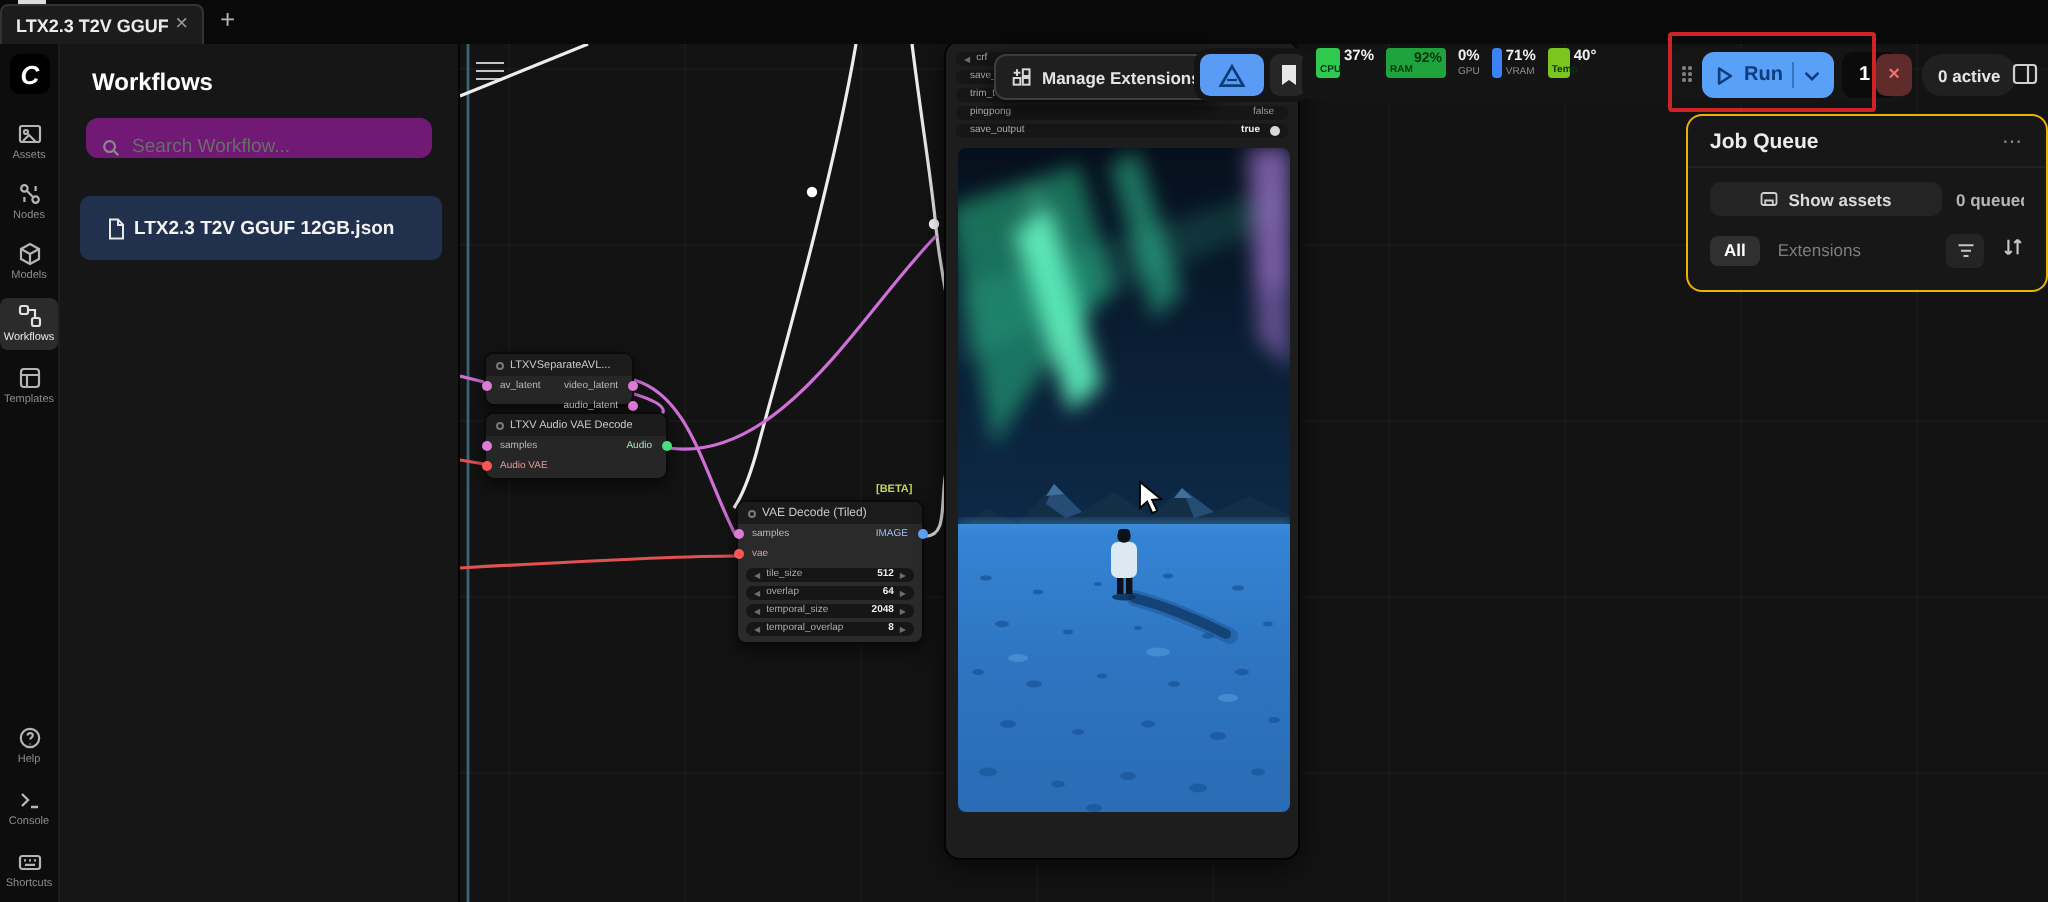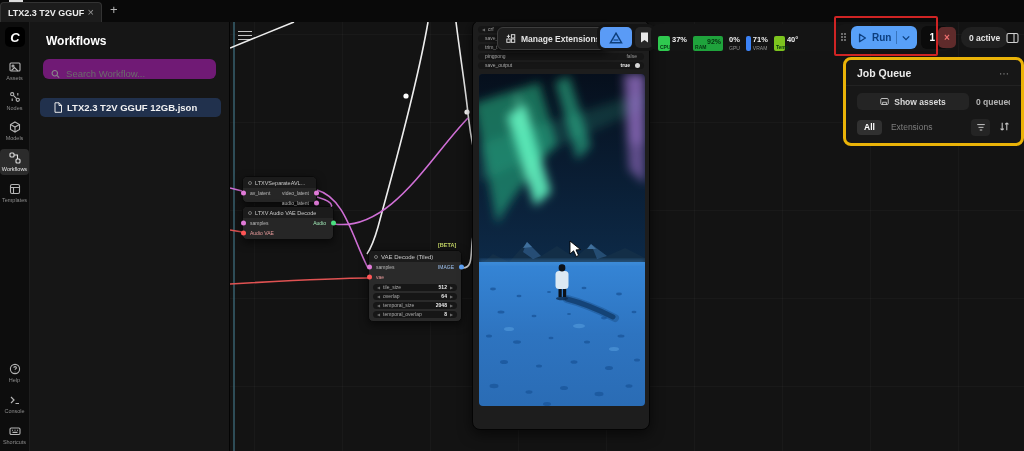--- a/index.html
+++ b/index.html
@@ -30,21 +30,21 @@
   .wpanel { position:absolute; left:30px; top:22px; width:200px; height:429px; background:#161616; border-right:1px solid #040404; }
   .wpanel-title { position:absolute; left:16px; top:12px; font-size:12px; font-weight:bold; color:#fff; }
   .search { position:absolute; left:13px; right:13px; top:37px; height:20px; background:#701a75; border-radius:6px;
     display:flex; align-items:flex-end; gap:6px; padding:0 8px; }
   .search input { background:transparent; border:none; outline:none; color:#bbb; font-size:9.5px; width:100%;
     font-family:"Liberation Sans", sans-serif; }
   .search input::placeholder { color:#6b6b6b; }
   .browse-row { position:absolute; left:10px; right:12px; top:63px; display:flex; align-items:center; gap:7px; }
   .browse-lbl { font-size:9.5px; font-weight:bold; color:#d2d2d2; }
   .browse-div { flex:1; height:1px; background:#2c2c2c; }
-  .witem { position:absolute; left:10px; right:8px; top:76px; height:19px; background:#21314d; border-radius:5px;
+  .witem { position:absolute; left:10px; right:8px; top:76px; height:32px; background:#21314d; border-radius:5px;
     display:flex; align-items:center; gap:5px; padding-left:27px; }
   .witem span { font-size:9.5px; font-weight:bold; color:#f2f2f2; }
   
   .canvas { position:absolute; left:230px; top:22px; width:794px; height:429px; background:#131313;
     background-image:linear-gradient(rgba(255,255,255,.028) 1px, transparent 1px),
                      linear-gradient(90deg, rgba(255,255,255,.028) 1px, transparent 1px);
     background-size:88px 88px; background-position:24px 12px; overflow:hidden; }
   .hamburger { position:absolute; left:8px; top:6px; width:14px; }
   .hamburger i { display:block; height:1.5px; background:#c3c3c3; margin:2.5px 0; }
   svg.wires { position:absolute; left:0; top:0; pointer-events:none; }
@@ -75,21 +75,21 @@
   
   .mgr-btn { position:absolute; left:497px; top:27px; height:23px; z-index:20; background:#1f1f1f;
     border:1px solid #3d3d3d; border-radius:6px; display:flex; align-items:center; gap:5px; padding:0 8px;
     box-shadow:0 3px 10px rgba(0,0,0,.7); }
   .mgr-btn span { font-size:8.5px; font-weight:bold; color:#e4e4e4; white-space:nowrap; }
   .tools { position:absolute; left:597px; top:24px; height:27px; z-index:20; background:#141414; border-radius:8px;
     display:flex; align-items:center; gap:3px; padding:0 3px; }
   .btn-blue { width:32px; height:21px; background:#5a9bf6; border-radius:5px; display:flex; align-items:center; justify-content:center; }
   .btn-bm { width:18px; height:21px; background:#262626; border-radius:5px; display:flex; align-items:center; justify-content:center; }
   .stats { position:absolute; left:651px; top:24px; height:27px; width:192px; z-index:20; background:#141414;
-    border-radius:8px; display:flex; align-items:flex-end; gap:6px; padding:0 7px; }
+    border-radius:8px; display:flex; align-items:flex-start; gap:6px; padding:0 7px; }
   .stat { display:flex; align-items:center; gap:2px; }
   .statbar { position:relative; height:15px; border-radius:2px; flex:0 0 auto; }
   .statcol { display:flex; flex-direction:column; justify-content:space-between; height:15px; }
   .sval { font-size:7.5px; font-weight:bold; color:#f0f0f0; line-height:1; }
   .slbl { font-size:5px; color:#8f8f8f; line-height:1; }
   .val-in { position:absolute; right:2px; top:2px; font-size:7px; font-weight:bold; color:#05320f; }
   .lbl-in { position:absolute; left:2px; bottom:1px; font-size:5px; font-weight:bold; color:#053512; }
   
   .rungroup { position:absolute; left:836px; top:24px; height:27px; z-index:20; background:#151515; border-radius:8px;
     display:flex; align-items:center; gap:4px; padding:0 5px; }
@@ -104,21 +104,21 @@
   .xbtn { position:absolute; left:938px; top:27px; width:18px; height:21px; z-index:20; background:#5f2b2b;
     border-radius:5px; color:#ef7070; font-size:10px; font-weight:bold; display:flex; align-items:center; justify-content:center; }
   .active-badge { position:absolute; left:961px; top:27px; height:21px; z-index:20; background:#202020; border-radius:10px;
     padding:0 8px; display:flex; align-items:center; }
   .active-badge span { font-size:8.5px; font-weight:bold; color:#e6e6e6; white-space:nowrap; }
   .panel-toggle { position:absolute; left:1006px; top:30px; z-index:20; }
   .red-annotation { position:absolute; left:834px; top:16px; width:104px; height:40px; border:2px solid #cf2424;
     border-radius:2px; z-index:30; pointer-events:none; }
   
   .jq { position:absolute; left:843px; top:57px; width:181px; height:89px; z-index:20; background:#171717;
-    border:3px solid #eab308; border-radius:8px; overflow:hidden; }
+    border:1px solid #eab308; border-radius:8px; overflow:hidden; }
   .jq-head { display:flex; align-items:center; justify-content:space-between; padding:7px 11px 6px; border-bottom:1px solid #222; }
   .jq-title { font-size:10.5px; font-weight:bold; color:#ececec; }
   .jq-menu { font-size:10px; color:#8a8a8a; letter-spacing:1px; }
   .jq-assets { display:flex; align-items:center; gap:7px; padding:7px 11px 0; }
   .jq-assets-btn { flex:1; height:17px; background:#242424; border-radius:5px; display:flex; align-items:center;
     justify-content:center; gap:5px; }
   .jq-assets-btn span { font-size:8.5px; font-weight:bold; color:#dadada; }
   .jq-queued { font-size:8.5px; font-weight:bold; color:#b5b5b5; white-space:nowrap; overflow:hidden; max-width:34px; }
   .jq-tabs { display:flex; align-items:center; gap:9px; padding:8px 11px 0; }
   .chip { background:#303030; border-radius:4px; padding:2.5px 7px; font-size:8.5px; font-weight:bold; color:#fff; }

